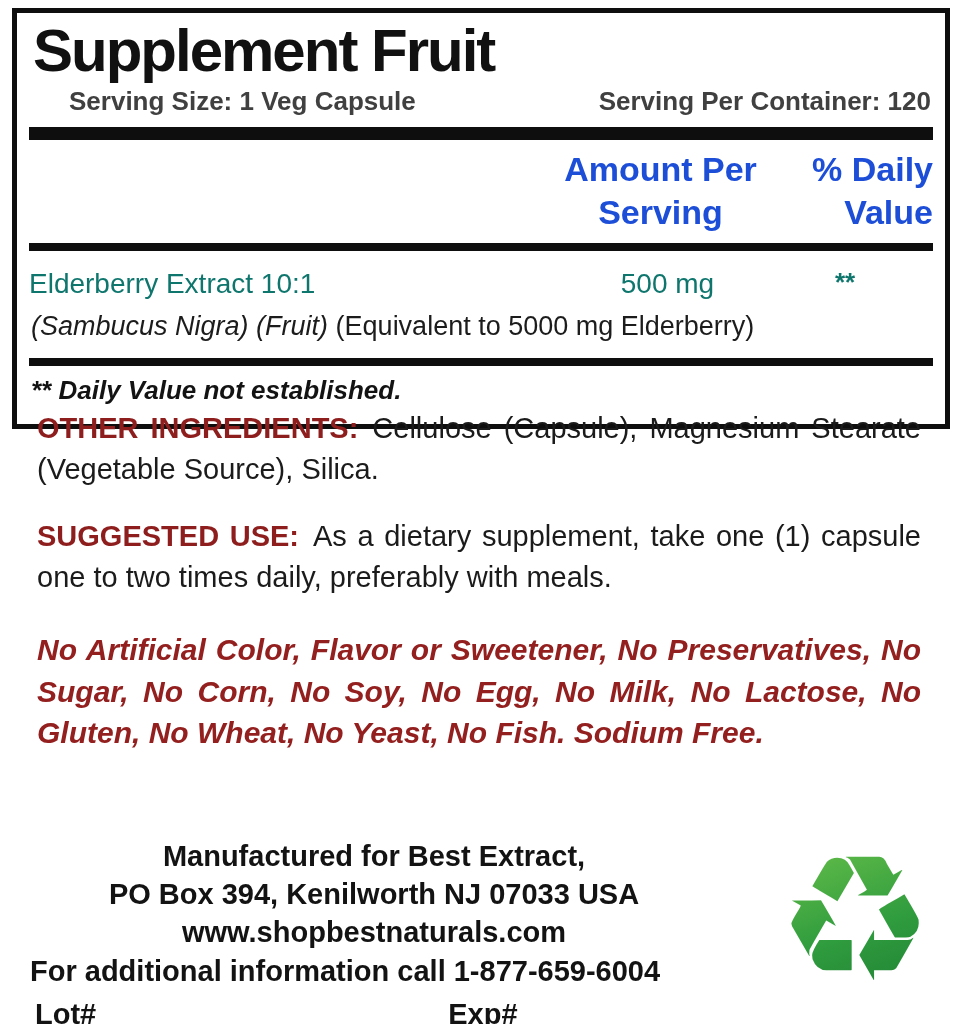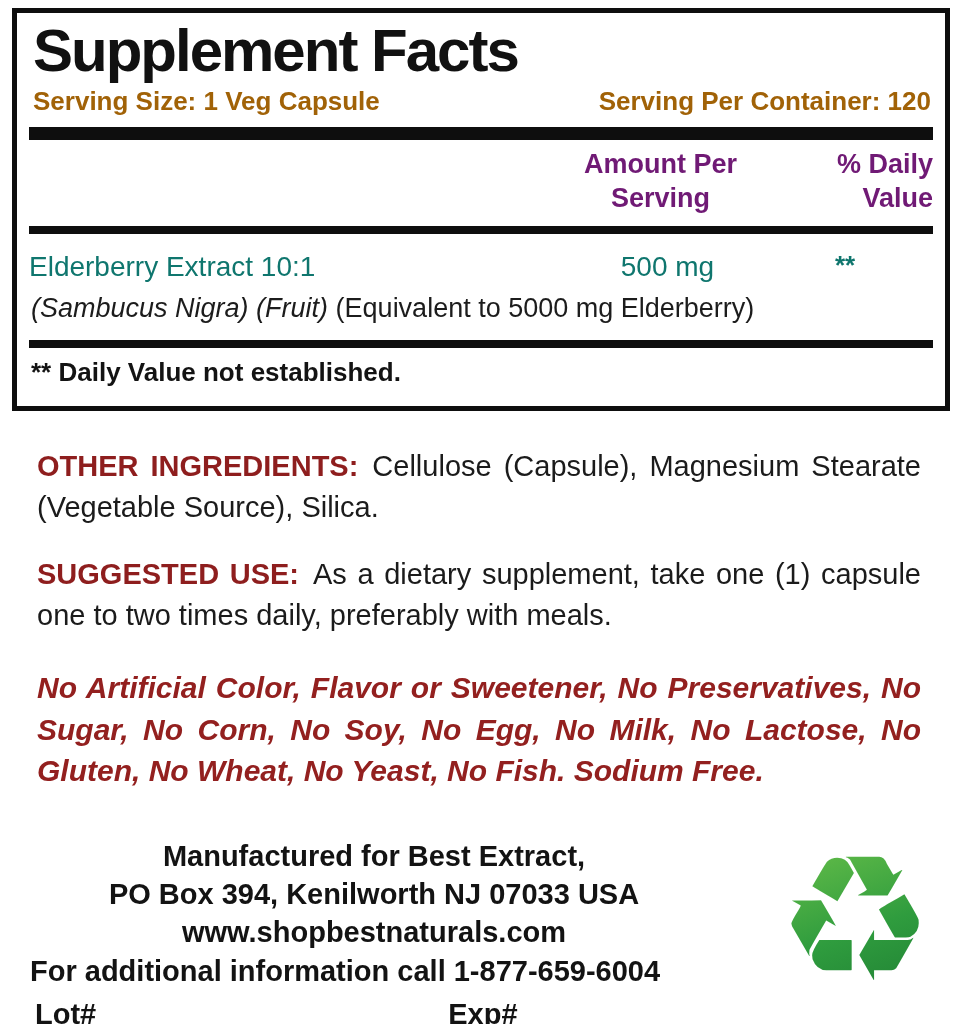--- a/index.html
+++ b/index.html
@@ -12,37 +12,37 @@
   .facts-box{
     position:absolute;left:12px;top:8px;width:938px;box-sizing:border-box;
     border:5px solid #0e0e0e;background:#fff;padding:0 12px 8px 12px;
   }
   .facts-title{
     font-size:60px;font-weight:bold;letter-spacing:-2px;color:#111;
     line-height:1.05;padding:6px 0 2px 4px;
   }
   .serving-row{
     display:flex;justify-content:space-between;align-items:flex-end;
-    font-size:26px;font-weight:bold;padding:2px 2px 10px 4px;color:#a16207;
+    font-size:26px;font-weight:bold;padding:2px 2px 10px 4px;color:#404040;margin-left:36px;
   }
   .bar{background:#0e0e0e;width:100%;}
   .bar-thick{height:13px;}
   .bar-mid{height:8px;}
   .cols{display:flex;align-items:flex-start;}
   .c-name{flex:1;}
   .c-amt{width:235px;text-align:center;}
   .c-dv{width:155px;text-align:right;}
-  .header-row{padding:8px 0 10px 0;font-size:27px;font-weight:bold;line-height:1.25;color:#701a75;}
+  .header-row{padding:8px 0 10px 0;font-size:34px;font-weight:bold;line-height:1.25;color:#1d4ed8;}
   .data-row{padding:16px 0 2px 0;font-size:28px;line-height:1.2;color:#0f766e;}
   .data-row .c-dv{font-weight:bold;font-size:26px;text-align:center;width:120px;padding-right:28px;}
   .detail-line{font-size:27px;color:#1c1c1c;padding:8px 0 16px 2px;}
   .detail-line .it{font-style:italic;}
-  .footnote{font-size:26px;font-weight:bold;padding:9px 0 10px 2px;color:#131313;}
+  .footnote{font-size:26px;font-weight:bold;padding:9px 0 10px 2px;color:#131313;font-style:italic;}
   
-  .paras{position:absolute;left:37px;top:446px;width:884px;}
+  .paras{position:absolute;left:37px;top:408px;width:884px;}
   .para{font-size:29px;line-height:1.4;text-align:justify;color:#1b1b1b;margin:0 0 27px 0;}
   .sec-label{font-weight:bold;color:#8e1e1e;margin-right:14px;}
   .claims{
     font-size:30px;line-height:1.38;font-weight:bold;font-style:italic;
     color:#93201f;text-align:justify;margin-top:32px;
   }
   
   .footer{position:absolute;left:30px;top:838px;width:688px;font-weight:bold;color:#131313;}
   .f-center{text-align:center;font-size:29px;line-height:1.31;}
   .f-left{text-align:left;font-size:29px;line-height:1.31;margin-top:1px;}
@@ -55,21 +55,21 @@
     display:flex;align-items:center;justify-content:center;
     font-family:"DejaVu Sans", sans-serif;font-size:175px;line-height:1;
     background:linear-gradient(160deg,#6cc24a 10%,#2f9c3e 55%,#1c7a31 95%);
     -webkit-background-clip:text;background-clip:text;color:transparent;
   }
 </style>
 </head>
 <body>
 
 <div class="facts-box">
-  <div class="facts-title">Supplement Facts</div>
+  <div class="facts-title">Supplement Fruit</div>
 
   <div class="serving-row">
     <span>Serving Size: 1 Veg Capsule</span>
     <span>Serving Per Container: 120</span>
   </div>
 
   <div class="bar bar-thick"></div>
 
   <div class="cols header-row">
     <div class="c-name"></div>

